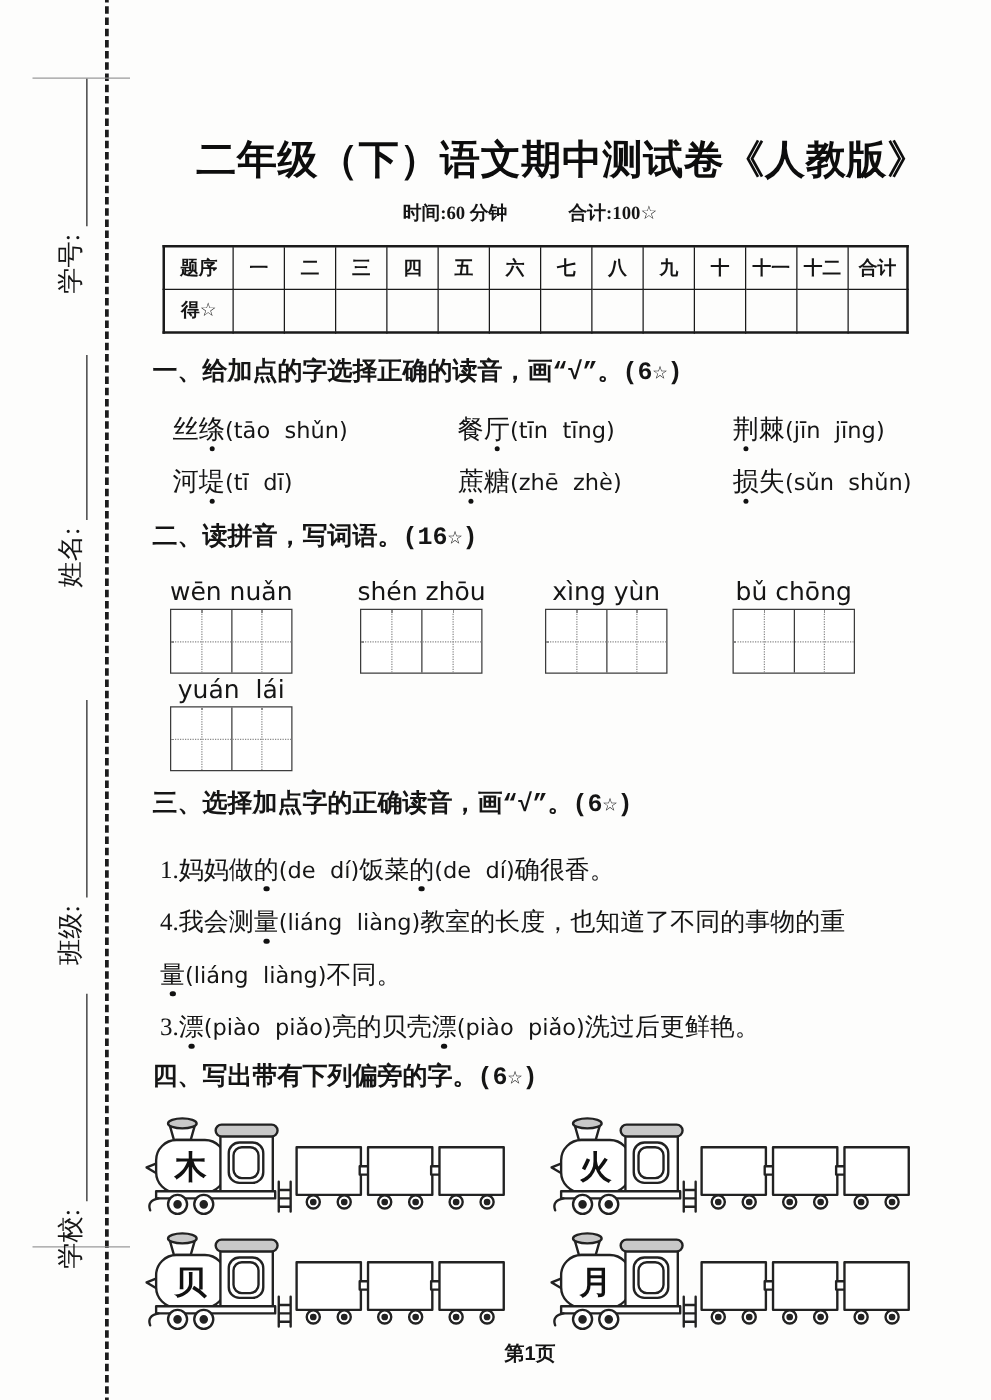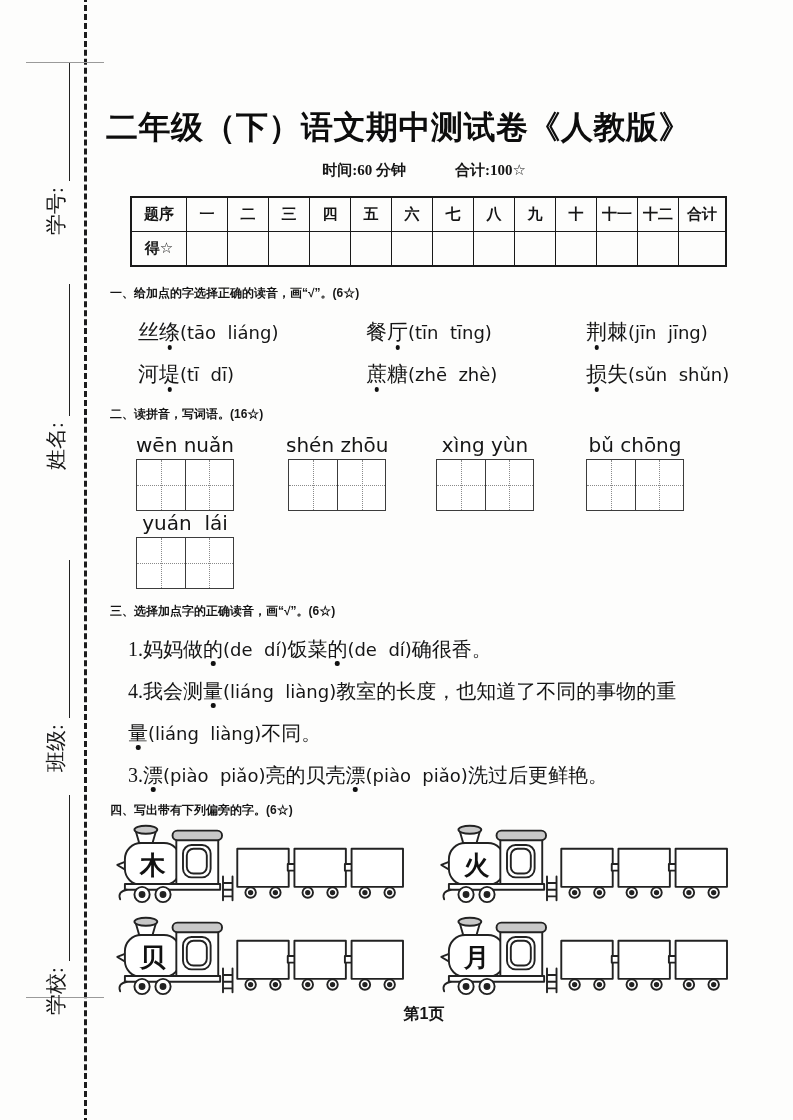--- a/index.html
+++ b/index.html
@@ -15,33 +15,33 @@
   .reg-top{top:62px}.reg-bottom{top:997px}
   .mlabel{position:absolute;left:40px;height:30px;transform-origin:0 0;
     transform:rotate(-90deg);display:flex;align-items:flex-end;gap:6px;
     font-size:21px;white-space:nowrap;line-height:28px}
   .m1{top:235px}.m2{top:470px}.m3{top:772px}.m4{top:1015px}
   .mline{display:inline-block;border-bottom:1.6px solid #222;height:24px}
   .m1 .mline{width:118px}.m2 .mline{width:132px}
   .m3 .mline{width:158px}.m4 .mline{width:166px}
   
   .content{position:absolute;left:106px;top:0;width:636px}
-  .title{margin:106px 0 0;text-align:left;letter-spacing:.5px;
+  .title{margin:106px 0 0;text-align:right;letter-spacing:.5px;
     font:700 32px/1.35 "Liberation Sans","DejaVu Sans",sans-serif;color:#0d0d0d}
   .subtitle{margin-top:12px;display:flex;justify-content:center;gap:49px;
     font-weight:700;font-size:15px;
     font-family:"Liberation Serif","DejaVu Sans",serif}
   table.score{margin:16px 0 0 24px;border-collapse:collapse;text-align:center;
     font:700 15px "Liberation Sans","DejaVu Sans",sans-serif;
     border:2.2px solid #1a1a1a}
   table.score td{border:1.4px solid #1a1a1a;height:33px;width:40px;padding:0}
   table.score td:first-child{width:54px;font-family:"Liberation Serif","DejaVu Sans",serif}
   table.score td:last-child{width:46px}
-  h2{margin:4px;font-size:12px;font-weight:700;line-height:1.4;
-    font-family:Liberation Sans, sans-serif}
+  h2{margin:16px;font-size:20px;font-weight:700;line-height:1.4;
+    font-family:Liberation Mono, monospace}
   .h1{margin-top:18px}.h2{margin-top:18px}.h3{margin-top:14px}.h4{margin-top:6px}
   
   .s1-grid{margin:16px 0 0 32px;display:grid;grid-template-columns:228px 220px 1fr;
     row-gap:14px;font-size:21px}
   .dot{position:relative}
   .dot::after{content:"";position:absolute;left:50%;transform:translateX(-50%);
     bottom:-6px;width:4.5px;height:4.5px;border-radius:50%;background:#111}
   .py{font-family:"DejaVu Sans","Liberation Sans",sans-serif;font-size:18px;
     white-space:pre}
   
@@ -133,21 +133,21 @@
           <td></td>
           <td></td>
           <td></td>
           <td></td>
         </tr>
       </tbody>
   </table>
 
   <h2 class="h1">一、给加点的字选择正确的读音，画“√”。(6☆)</h2>
   <div class="s1-grid" id="s1-grid">
-      <div class="word-item"><span class="hz">丝</span><span class="hz dot">绦</span><span class="py">(tāo  liáng)</span></div>
+      <div class="word-item"><span class="hz">丝</span><span class="hz dot">绦</span><span class="py">(tāo  shǔn)</span></div>
       <div class="word-item"><span class="hz">餐</span><span class="hz dot">厅</span><span class="py">(tīn  tīng)</span></div>
       <div class="word-item"><span class="hz dot">荆</span><span class="hz">棘</span><span class="py">(jīn  jīng)</span></div>
       <div class="word-item"><span class="hz">河</span><span class="hz dot">堤</span><span class="py">(tī  dī)</span></div>
       <div class="word-item"><span class="hz dot">蔗</span><span class="hz">糖</span><span class="py">(zhē  zhè)</span></div>
       <div class="word-item"><span class="hz dot">损</span><span class="hz">失</span><span class="py">(sǔn  shǔn)</span></div>
     </div>
 
   <h2 class="h2">二、读拼音，写词语。(16☆)</h2>
   <div class="s2-grid" id="s2-grid">
       <div class="pgroup">

